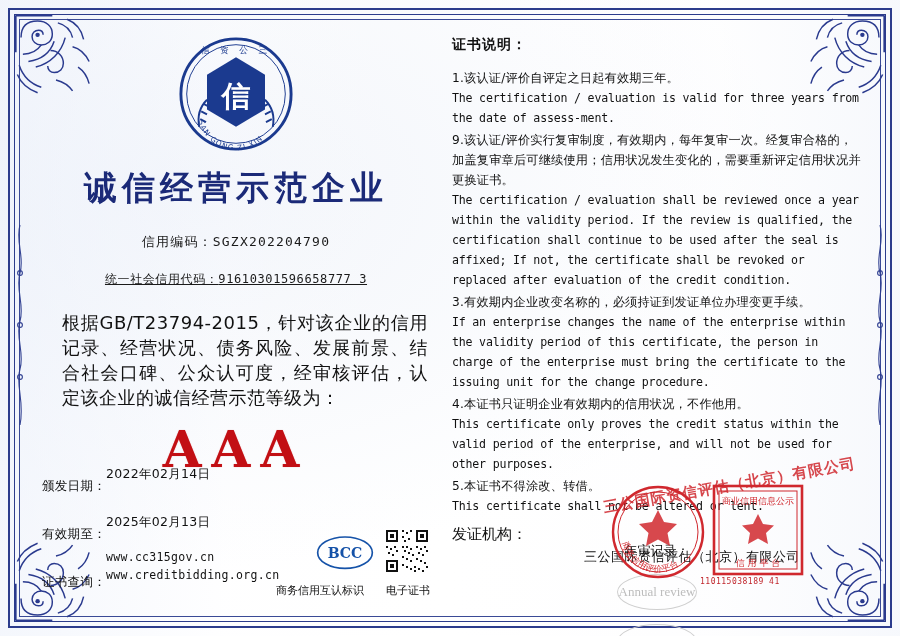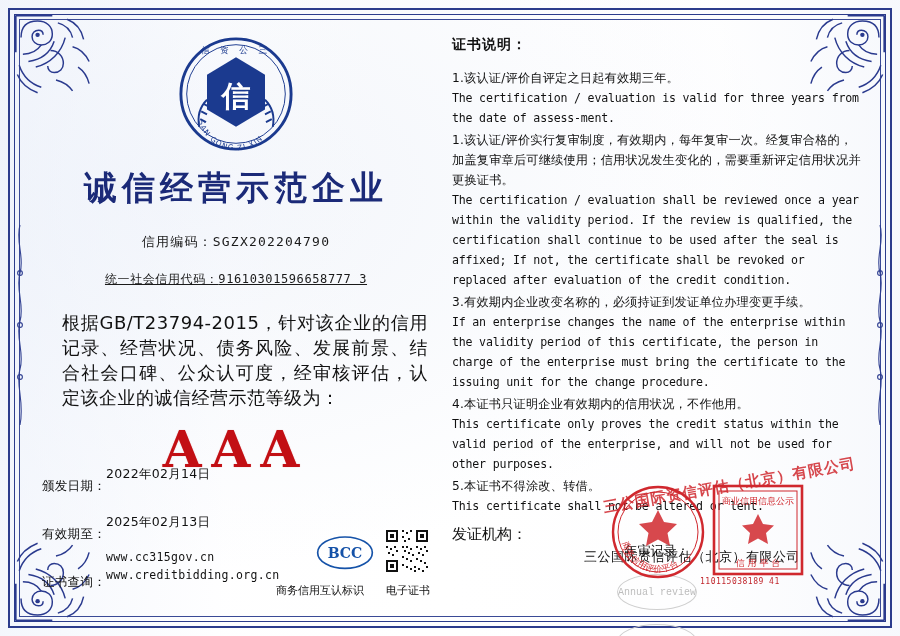--- a/index.html
+++ b/index.html
@@ -149,22 +149,22 @@
     font-size:11.6px; line-height:20px; color:#111;
     font-family:"DejaVu Sans Mono", monospace; letter-spacing:-0.2px;
   }
   .review-row {
     margin-top:26px; display:flex; align-items:center; gap:14px;flex-direction:column;
   }
   .review-label { font-size:13px; color:#111; white-space:nowrap; }
   .stamp-slot {
     width:78px; height:34px; border-radius:50%;
     border:1px solid #cfcfcf; color:#bdbdbd;
-    font-size:10px; display:flex; align-items:center; justify-content:center;
-    font-family:Liberation Mono, monospace;
+    font-size:13px; display:flex; align-items:center; justify-content:center;
+    font-family:Liberation Serif, serif;
   }
   .issuer-row {
     position:absolute; left:0; bottom:62px; display:flex; align-items:center;
   }
   .issuer-label { font-size:15px; color:#111; white-space:nowrap; }
   .issuer-name {
     position:absolute; left:132px; bottom:40px;
     font-size:13px; color:#111; letter-spacing:0.5px;
     font-family:"DejaVu Sans", sans-serif;
   }
@@ -387,21 +387,21 @@
   </div>
 
   <div class="right">
     <div class="r-title">证书说明：</div>
 
     <div class="clause">
       <div class="cn">1.该认证/评价自评定之日起有效期三年。</div>
       <div class="en">The certification / evaluation is valid for three years from the date of assess-ment.</div>
     </div>
     <div class="clause">
-      <div class="cn">1.该认证/评价实行复审制度，有效期内，每年复审一次。经复审合格的，加盖复审章后可继续使用；信用状况发生变化的，需要重新评定信用状况并更换证书。</div>
+      <div class="cn">9.该认证/评价实行复审制度，有效期内，每年复审一次。经复审合格的，加盖复审章后可继续使用；信用状况发生变化的，需要重新评定信用状况并更换证书。</div>
       <div class="en">The certification / evaluation shall be reviewed once a year within the validity period. If the review is qualified,  the certification shall continue to be used after the seal is affixed; If not, the certificate shall be revoked or replaced after evaluation of the credit condition.</div>
     </div>
     <div class="clause">
       <div class="cn">3.有效期内企业改变名称的，必须持证到发证单位办理变更手续。</div>
       <div class="en">If an enterprise changes the name of the enterprise within the validity period of this certificate, the person in charge of the enterprise must bring the certificate to the issuing unit for the change procedure.</div>
     </div>
     <div class="clause">
       <div class="cn">4.本证书只证明企业有效期内的信用状况，不作他用。</div>
       <div class="en">This certificate only proves the credit status within the valid period of the enterprise, and will not be used for other purposes.</div>
     </div>

